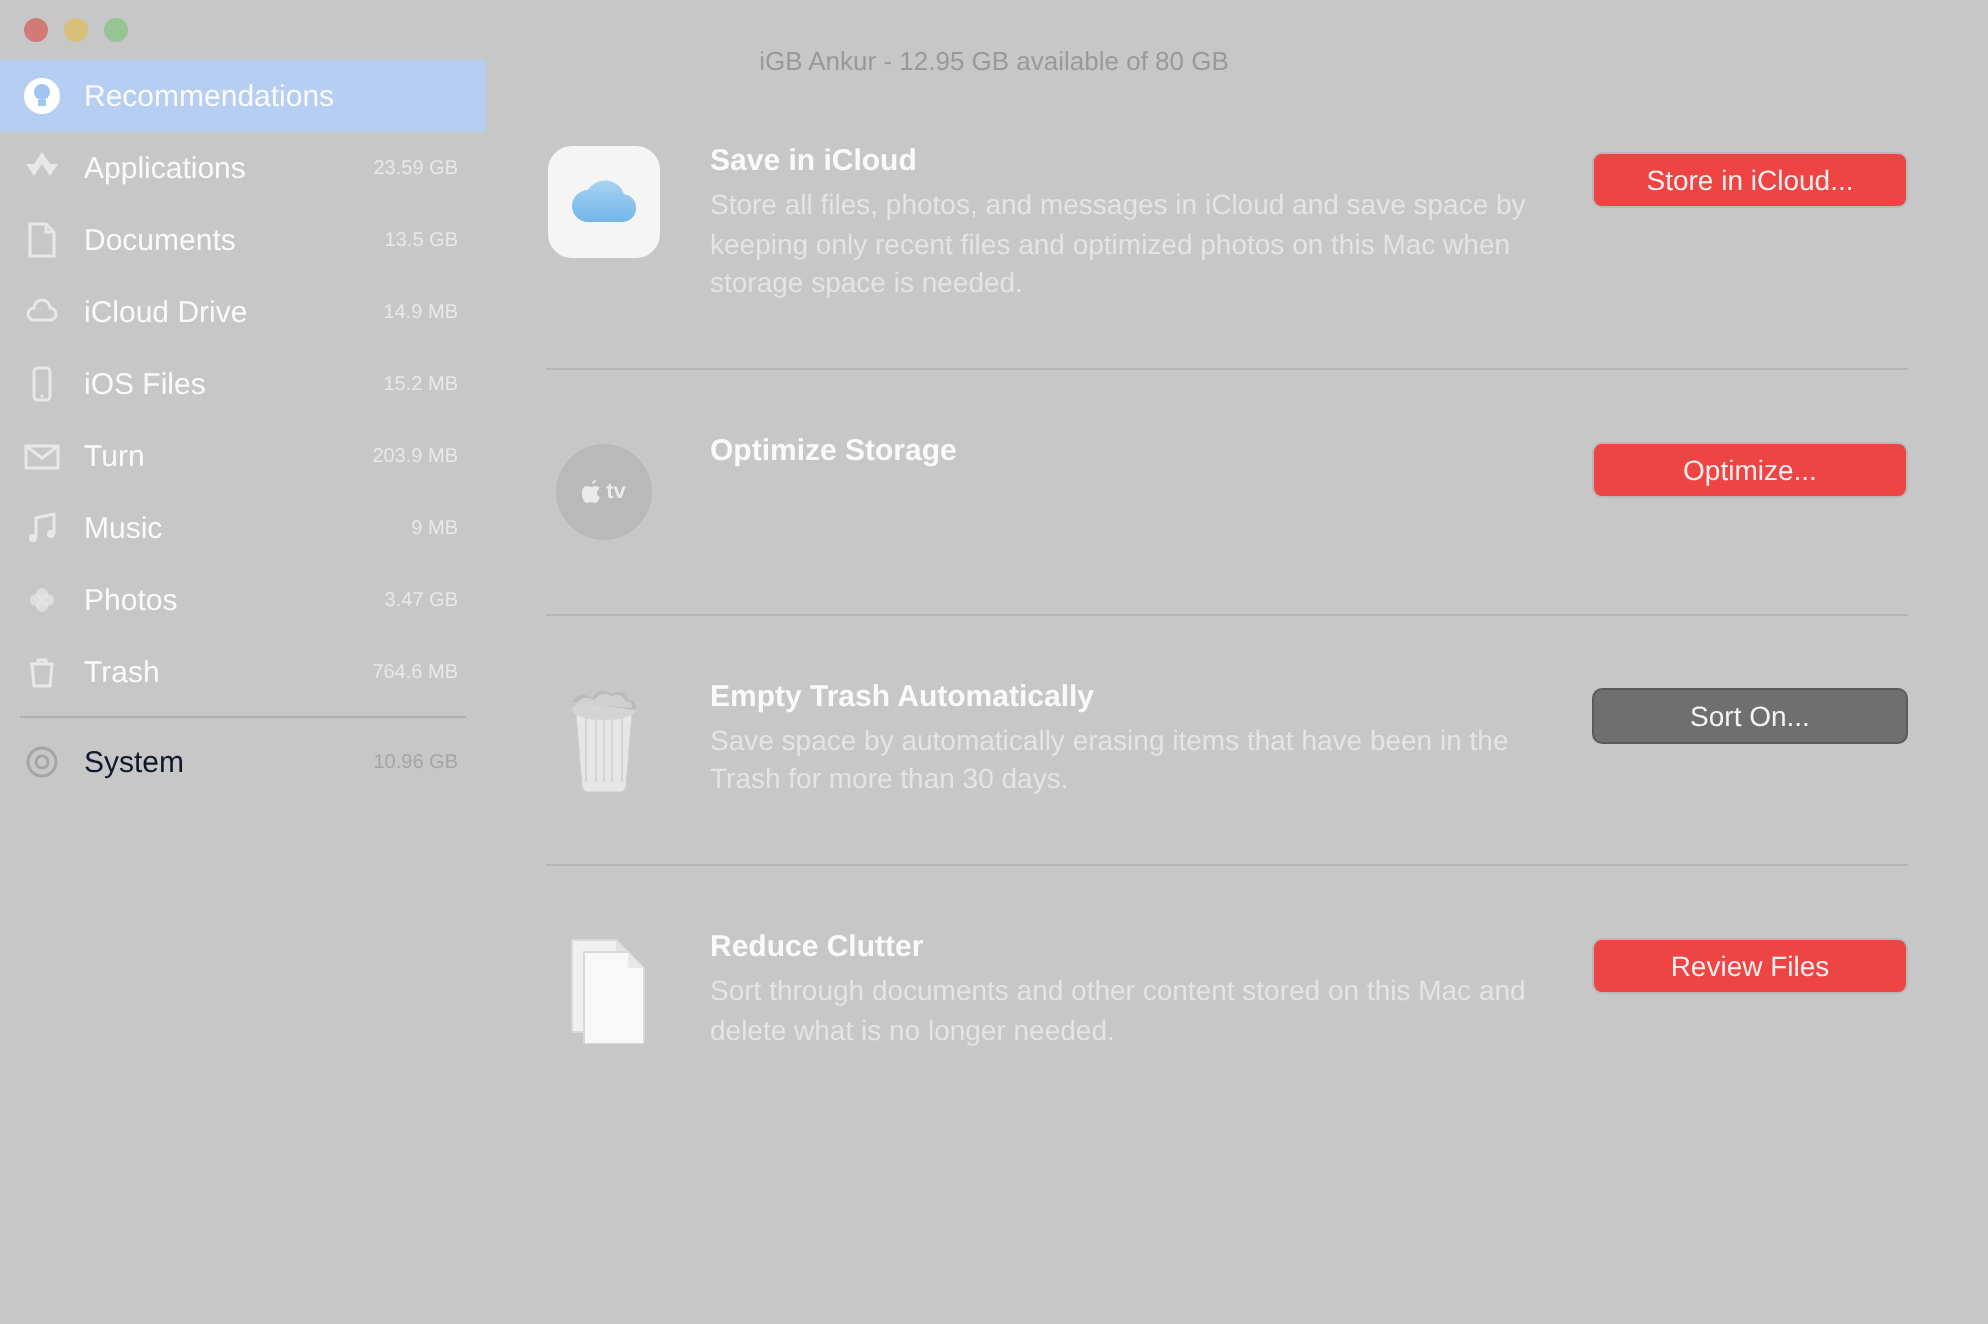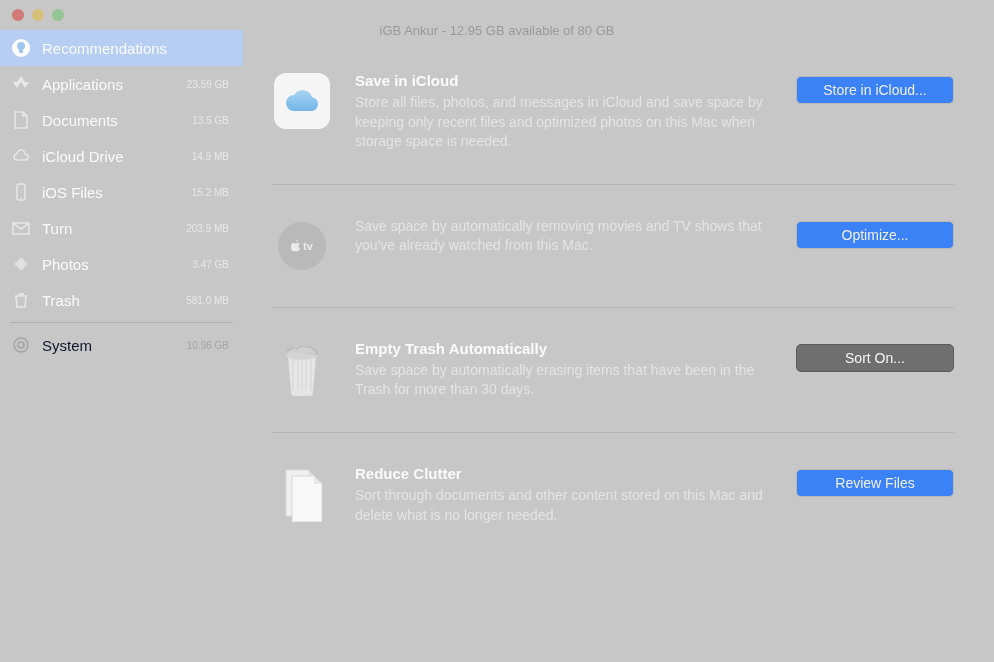--- a/index.html
+++ b/index.html
@@ -128,21 +128,21 @@
       margin-bottom: 4px;
     }
     .rec-desc {
       color: #e4e4e4;
       font-size: 14px;
       line-height: 1.4;
     }
     .rec-button {
       width: 158px;
       padding: 5px 0;
-      background: #3b82f6;
+      background: #ef4444;
       border: 1px solid #b8b8b8;
       border-radius: 5px;
       color: #efefef;
       font-size: 14px;
       text-align: center;
       cursor: default;
       flex-shrink: 0;
       margin-top: 4px;
     }
     .rec-button.dark {
@@ -244,39 +244,50 @@
               <rect x="2" y="5" width="16" height="11" fill="none" stroke="#e8e8e8" stroke-width="1.5"></rect>
               <path d="M2 5 L10 11 L18 5" fill="none" stroke="#e8e8e8" stroke-width="1.5"></path>
             </svg>
           </span>
           <span class="sidebar-label">Turn</span>
           <span class="sidebar-size">203.9 MB</span>
         </div>
         <div class="sidebar-item">
           <span class="sidebar-icon">
             <svg width="20" height="20" viewBox="0 0 20 20">
+              <path d="M7 15 V5 L16 3 V13" fill="none" stroke="#e8e8e8" stroke-width="1.5"></path>
+              <circle cx="5.5" cy="15" r="2" fill="#e8e8e8"></circle>
+              <circle cx="14.5" cy="13" r="2" fill="#e8e8e8"></circle>
+            </svg>
+          </span>
+          <span class="sidebar-label">Music</span>
+          <span class="sidebar-size">9 MB</span>
+        </div>
+        <div class="sidebar-item">
+          <span class="sidebar-icon">
+            <svg width="20" height="20" viewBox="0 0 20 20">
               <g transform="translate(10,10)">
                 <circle r="3" cx="-3" cy="0" fill="#e8e8e8" opacity="0.7"></circle>
                 <circle r="3" cx="3" cy="0" fill="#e8e8e8" opacity="0.7"></circle>
                 <circle r="3" cx="0" cy="-3" fill="#e8e8e8" opacity="0.7"></circle>
                 <circle r="3" cx="0" cy="3" fill="#e8e8e8" opacity="0.7"></circle>
               </g>
             </svg>
           </span>
           <span class="sidebar-label">Photos</span>
           <span class="sidebar-size">3.47 GB</span>
         </div>
         <div class="sidebar-item">
           <span class="sidebar-icon">
             <svg width="20" height="20" viewBox="0 0 20 20">
               <path d="M5 6 L6 17 h8 L15 6 z M4 6 h12 M8 4 h4 v2 h-4 z" fill="none" stroke="#e8e8e8" stroke-width="1.5"></path>
             </svg>
           </span>
           <span class="sidebar-label">Trash</span>
-          <span class="sidebar-size">581.0 MB</span>
+          <span class="sidebar-size">764.6 MB</span>
         </div>
       </div>
     <div class="sidebar-divider"></div>
     <div id="sidebar-dim-items">
         <div class="sidebar-item dim">
           <span class="sidebar-icon">
             <svg width="20" height="20" viewBox="0 0 20 20">
               <circle cx="10" cy="10" r="7" fill="none" stroke="#a5a5a5" stroke-width="1.5"></circle>
               <circle cx="10" cy="10" r="3" fill="none" stroke="#a5a5a5" stroke-width="1.5"></circle>
             </svg>
@@ -312,21 +323,21 @@
         <div class="rec-row">
           <div class="rec-icon">
             <div class="appletv-circle">
               <svg width="10" height="12" viewBox="0 0 10 12" style="margin-right:2px">
                 <path d="M7 0c0 1-1 2-2 2-0-1 1-2 2-2zM2 3c1 0 1.5 0.5 2.5 0.5S6 3 7 3c1 0 2 1 2 1-1 0.5-1.5 1.5-1.5 2.5 0 1.5 1.5 2 1.5 2-0.5 1.5-1.5 3-2.5 3-1 0-1-0.5-2-0.5s-1 0.5-2 0.5c-1 0-2-1.5-2.5-3C-0.5 6 0.5 3 2 3z" fill="#eaeaea"></path>
               </svg>
               <span class="appletv-text">tv</span>
             </div>
           </div>
           <div class="rec-text">
-            <div class="rec-desc">Save space by automatically removing movies and TV shows that you've already watched from this Mac.</div>
+            <div class="rec-title">Optimize Storage</div>
           </div>
           <div class="rec-button">Optimize...</div>
         </div>
         <div class="rec-row">
           <div class="rec-icon">
             <svg width="48" height="56" viewBox="0 0 48 56">
               <path d="M10 16 L13 52 a3 3 0 0 0 3 3 h16 a3 3 0 0 0 3-3 L38 16 z" fill="#e6e6e6"></path>
               <path d="M10 16 L13 52 a3 3 0 0 0 3 3 h16 a3 3 0 0 0 3-3 L38 16 z" fill="none" stroke="#ccc" stroke-width="0.5"></path>
               <path d="M15 18 v32 M20 18 v32 M24 18 v32 M28 18 v32 M33 18 v32" stroke="#d4d4d4" stroke-width="1"></path>
               <ellipse cx="24" cy="14" rx="16" ry="5" fill="#d4d4d4"></ellipse>

